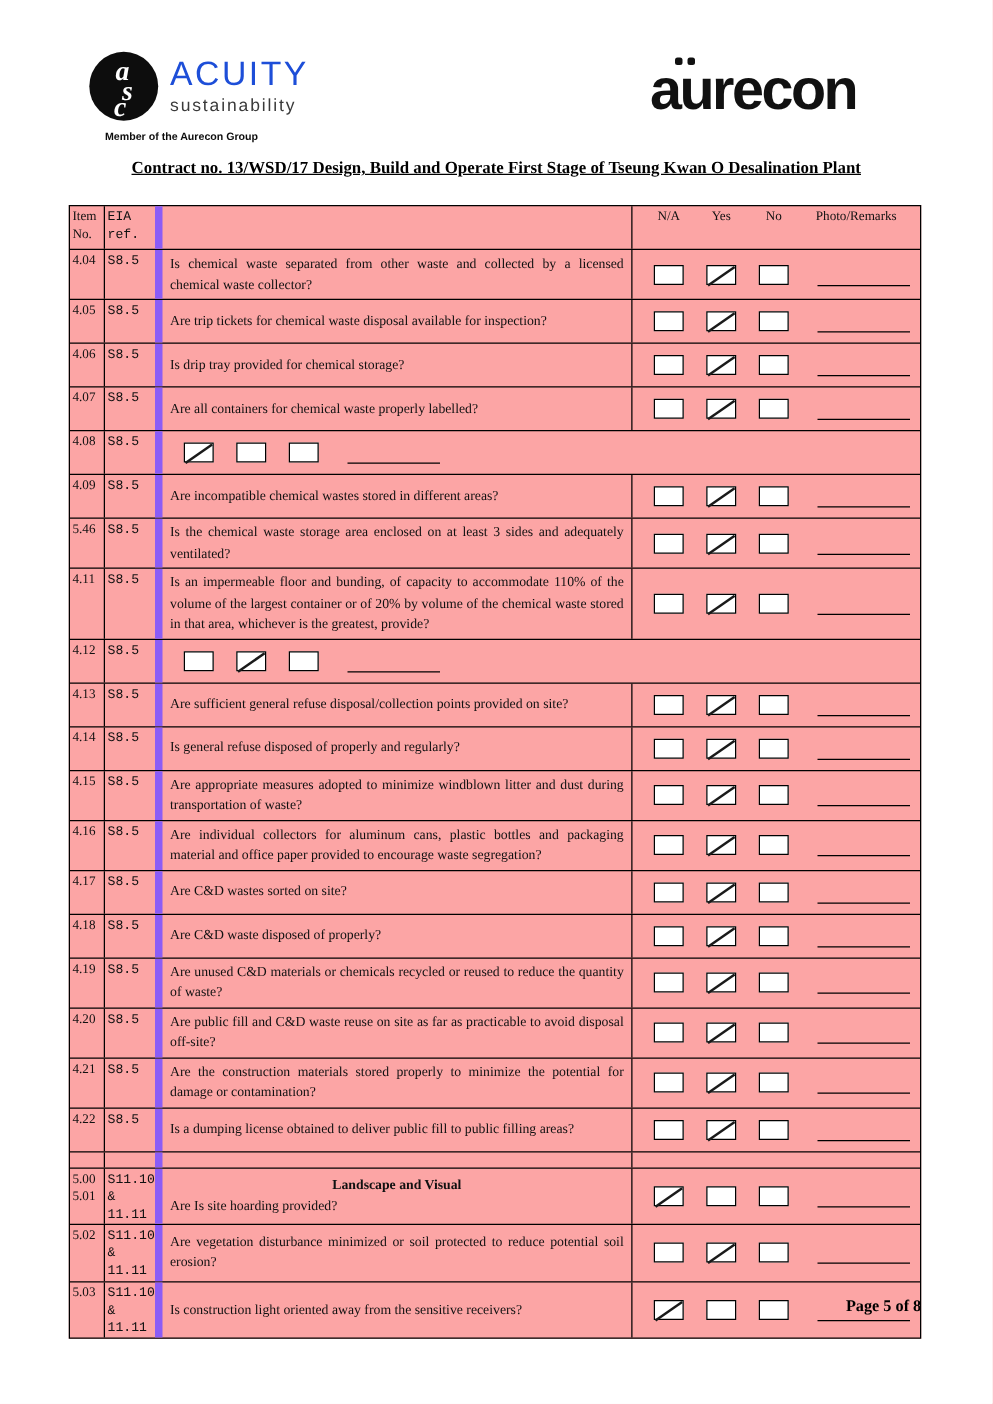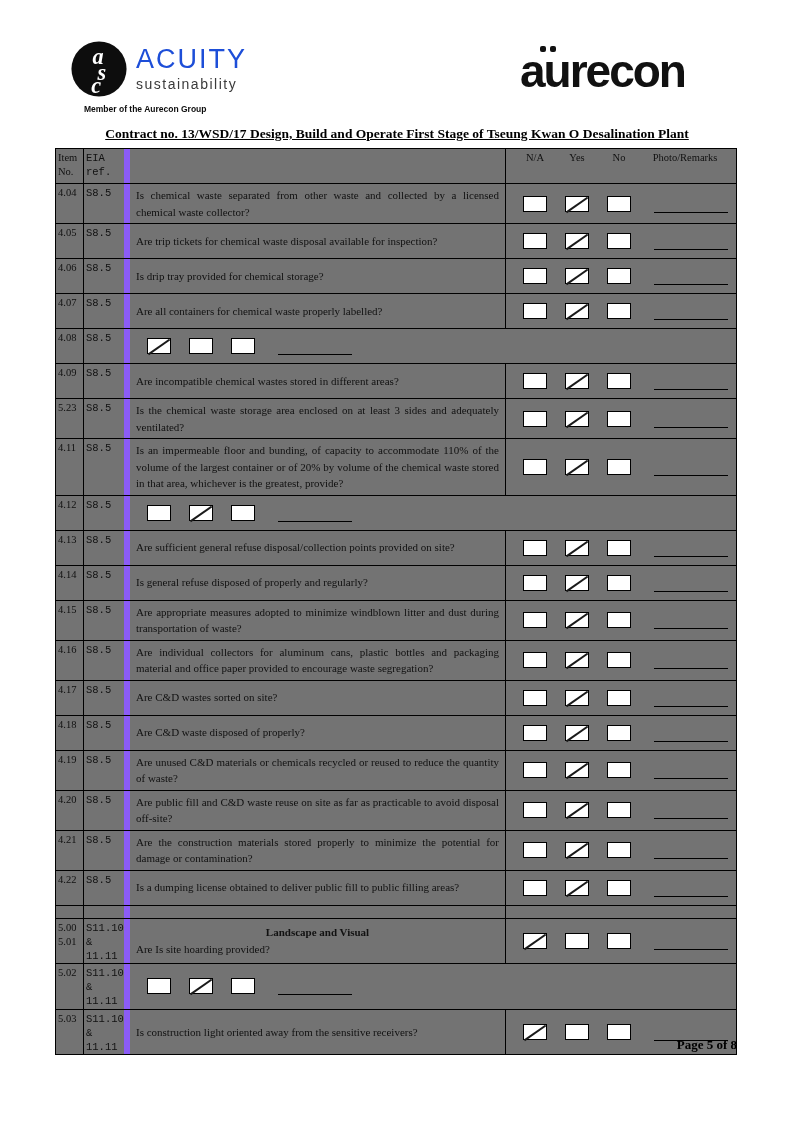--- a/index.html
+++ b/index.html
@@ -22,22 +22,22 @@
   .aurecon-wordmark{position:relative;font-family:"Liberation Sans",sans-serif;font-weight:900;
                     font-size:46px;letter-spacing:-2px;color:#111;line-height:1;}
   .aurecon-dots{position:absolute;left:20px;top:-2px;display:flex;gap:4px;}
   .aurecon-dots span{width:6px;height:6px;background:#111;border-radius:2px;display:block;}
 
   
   .doc-title{position:absolute;left:0;top:126px;width:100%;text-align:center;
              font-weight:bold;font-size:13.5px;text-decoration:underline;color:#000;}
 
   
-  .checklist{position:absolute;left:55px;top:148px;width:680px;border:1.6px solid #000;
-             background:#737373;}
+  .checklist{position:absolute;left:55px;top:164px;width:680px;border:1.6px solid #000;
+             background:#fca5a5;}
   .row{display:flex;border-bottom:1px solid #000;min-height:34px;align-items:stretch;}
   .row:last-child{border-bottom:none;}
   .row.spacer{min-height:12px;}
   .cell{box-sizing:border-box;}
   .c-item{width:28px;border-right:1px solid #000;padding:2px 1px 0 2px;font-size:10.5px;}
   .c-eia{width:46px;border-right:6px solid #8b5cf6;padding:2px 1px 0 2px;font-size:10.5px;font-family:Liberation Mono, monospace;}
   .c-item span,.c-eia span{display:block;line-height:1.35;}
   .c-q{flex:1;border-right:1px solid #000;padding:3px 6px;font-size:11px;line-height:1.5;
        display:flex;flex-direction:column;justify-content:center;text-align:justify;}
   .section-title{font-weight:bold;text-align:center;}
@@ -269,21 +269,21 @@
               </span>
             </span>
       <span class="col">
               <span class="checkbox cb-no"></span>
             </span>
       <span class="remarks-line"></span>
     </div>
   </div>
         <div class="row">
     <div class="cell c-item">
-      <span class="item-1">5.23</span>
+      <span class="item-1">5.46</span>
 
     </div>
     <div class="cell c-eia">
       <span class="eia-1">S8.5</span>
 
     </div>
     <div class="cell c-q">
 
       <div class="question-text">Is the chemical waste storage area enclosed on at least 3 sides and adequately ventilated?</div>
     </div>
@@ -670,20 +670,24 @@
   </div>
         <div class="row">
     <div class="cell c-item">
       <span class="item-1">5.02</span>
 
     </div>
     <div class="cell c-eia">
       <span class="eia-1">S11.10 &amp;</span>
       <span class="eia-2">11.11</span>
     </div>
+    <div class="cell c-q">
+
+      <div class="question-text">Are vegetation disturbance minimized or soil protected to reduce potential soil erosion?</div>
+    </div>
     <div class="cell c-checks">
       <span class="col">
               <span class="checkbox cb-na"></span>
             </span>
       <span class="col">
               <span class="checkbox cb-yes checked">
                 <span class="slash"></span>
               </span>
             </span>
       <span class="col">

